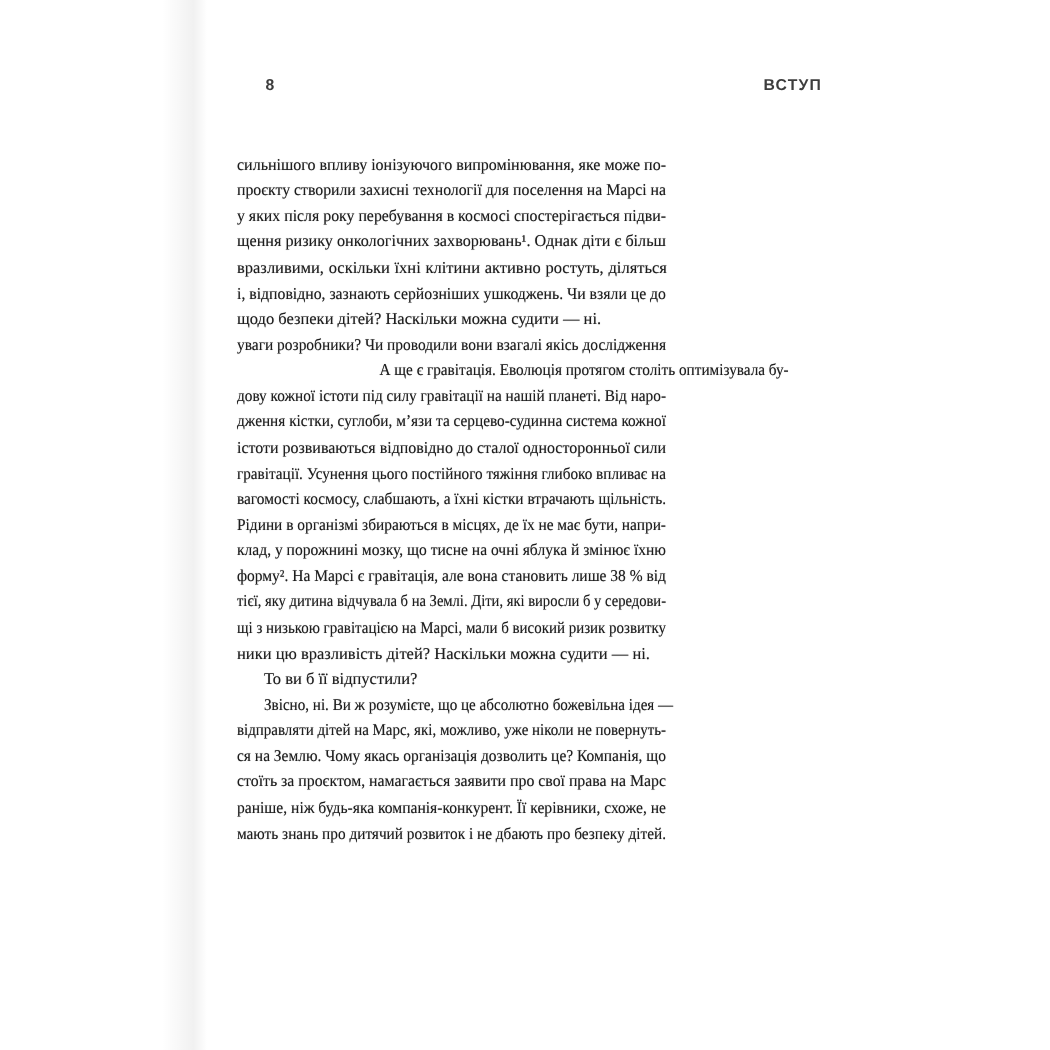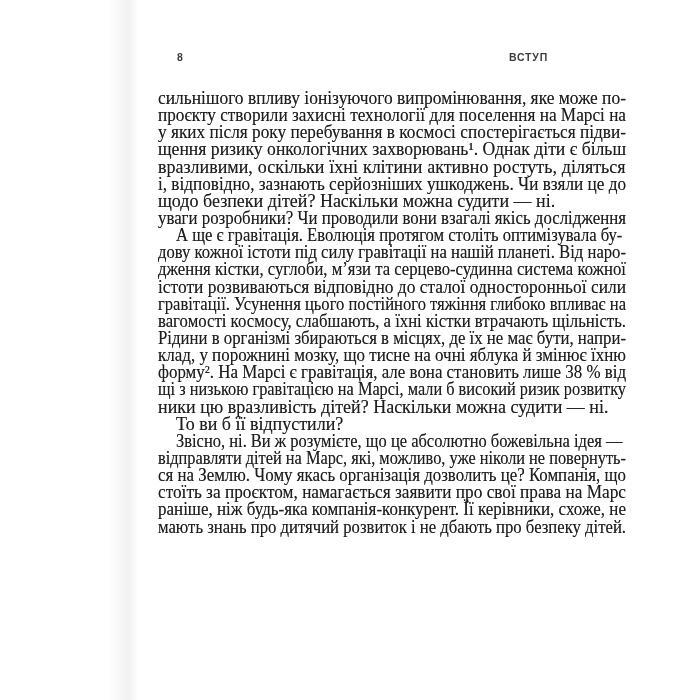--- a/index.html
+++ b/index.html
@@ -49,24 +49,24 @@
     font-size: 10.5px;
     font-weight: 700;
     letter-spacing: 0.8px;
     color: #3d3d3d;
   }
   .running-header .page-num {
     margin-left: 19px;
   }
   .body-text {
     position: absolute;
-    top: 90px;
+    top: 102px;
     left: 0;
     width: 390px;
-    font-size: 18px;
+    font-size: 11px;
     color: #1e1e1e;
     text-shadow: 0 0 0.5px rgba(40,40,40,0.55);
   }
   .body-text .line {
     height: 17.15px;
     line-height: 17.15px;
     white-space: nowrap;
   }
   .body-text .line > span {
     display: inline-block;
@@ -94,20 +94,21 @@
         <div class="line"><span style="transform: scaleX(0.935357);">уваги розробники? Чи проводили вони взагалі якісь дослідження</span></div>
         <div class="line" style="padding-left: 18px; text-align: right;"><span style="transform: scaleX(0.923757);">А ще є гравітація. Еволюція протягом століть оптимізувала бу-</span></div>
         <div class="line"><span style="transform: scaleX(0.92585);">дову кожної істоти під силу гравітації на нашій планеті. Від наро-</span></div>
         <div class="line"><span style="transform: scaleX(0.926951);">дження кістки, суглоби, м’язи та серцево-судинна система кожної</span></div>
         <div class="line"><span style="transform: scaleX(0.967067);">істоти розвиваються відповідно до сталої односторонньої сили</span></div>
         <div class="line"><span style="transform: scaleX(0.920693);">гравітації. Усунення цього постійного тяжіння глибоко впливає на</span></div>
         <div class="line"><span style="transform: scaleX(0.93051);">вагомості космосу, слабшають, а їхні кістки втрачають щільність.</span></div>
         <div class="line"><span style="transform: scaleX(0.932387);">Рідини в організмі збираються в місцях, де їх не має бути, напри-</span></div>
         <div class="line"><span style="transform: scaleX(0.943346);">клад, у порожнині мозку, що тисне на очні яблука й змінює їхню</span></div>
         <div class="line"><span style="transform: scaleX(0.939052);">форму². На Марсі є гравітація, але вона становить лише 38 % від</span></div>
+        <div class="line"><span style="transform: scaleX(0.883978);">тієї, яку дитина відчувала б на Землі. Діти, які виросли б у середови-</span></div>
         <div class="line"><span style="transform: scaleX(0.90566);">щі з низькою гравітацією на Марсі, мали б високий ризик розвитку</span></div>
         <div class="line"><span>ники цю вразливість дітей? Наскільки можна судити — ні.</span></div>
         <div class="line" style="padding-left: 18px;"><span>То ви б її відпустили?</span></div>
         <div class="line" style="padding-left: 18px;"><span style="transform: scaleX(0.915622);">Звісно, ні. Ви ж розумієте, що це абсолютно божевільна ідея —</span></div>
         <div class="line"><span style="transform: scaleX(0.906812);">відправляти дітей на Марс, які, можливо, уже ніколи не повернуть-</span></div>
         <div class="line"><span style="transform: scaleX(0.9375);">ся на Землю. Чому якась організація дозволить це? Компанія, що</span></div>
         <div class="line"><span style="transform: scaleX(0.958709);">стоїть за проєктом, намагається заявити про свої права на Марс</span></div>
         <div class="line"><span style="transform: scaleX(0.943846);">раніше, ніж будь-яка компанія-конкурент. Її керівники, схоже, не</span></div>
         <div class="line"><span style="transform: scaleX(0.927226);">мають знань про дитячий розвиток і не дбають про безпеку дітей.</span></div>
       </div>

